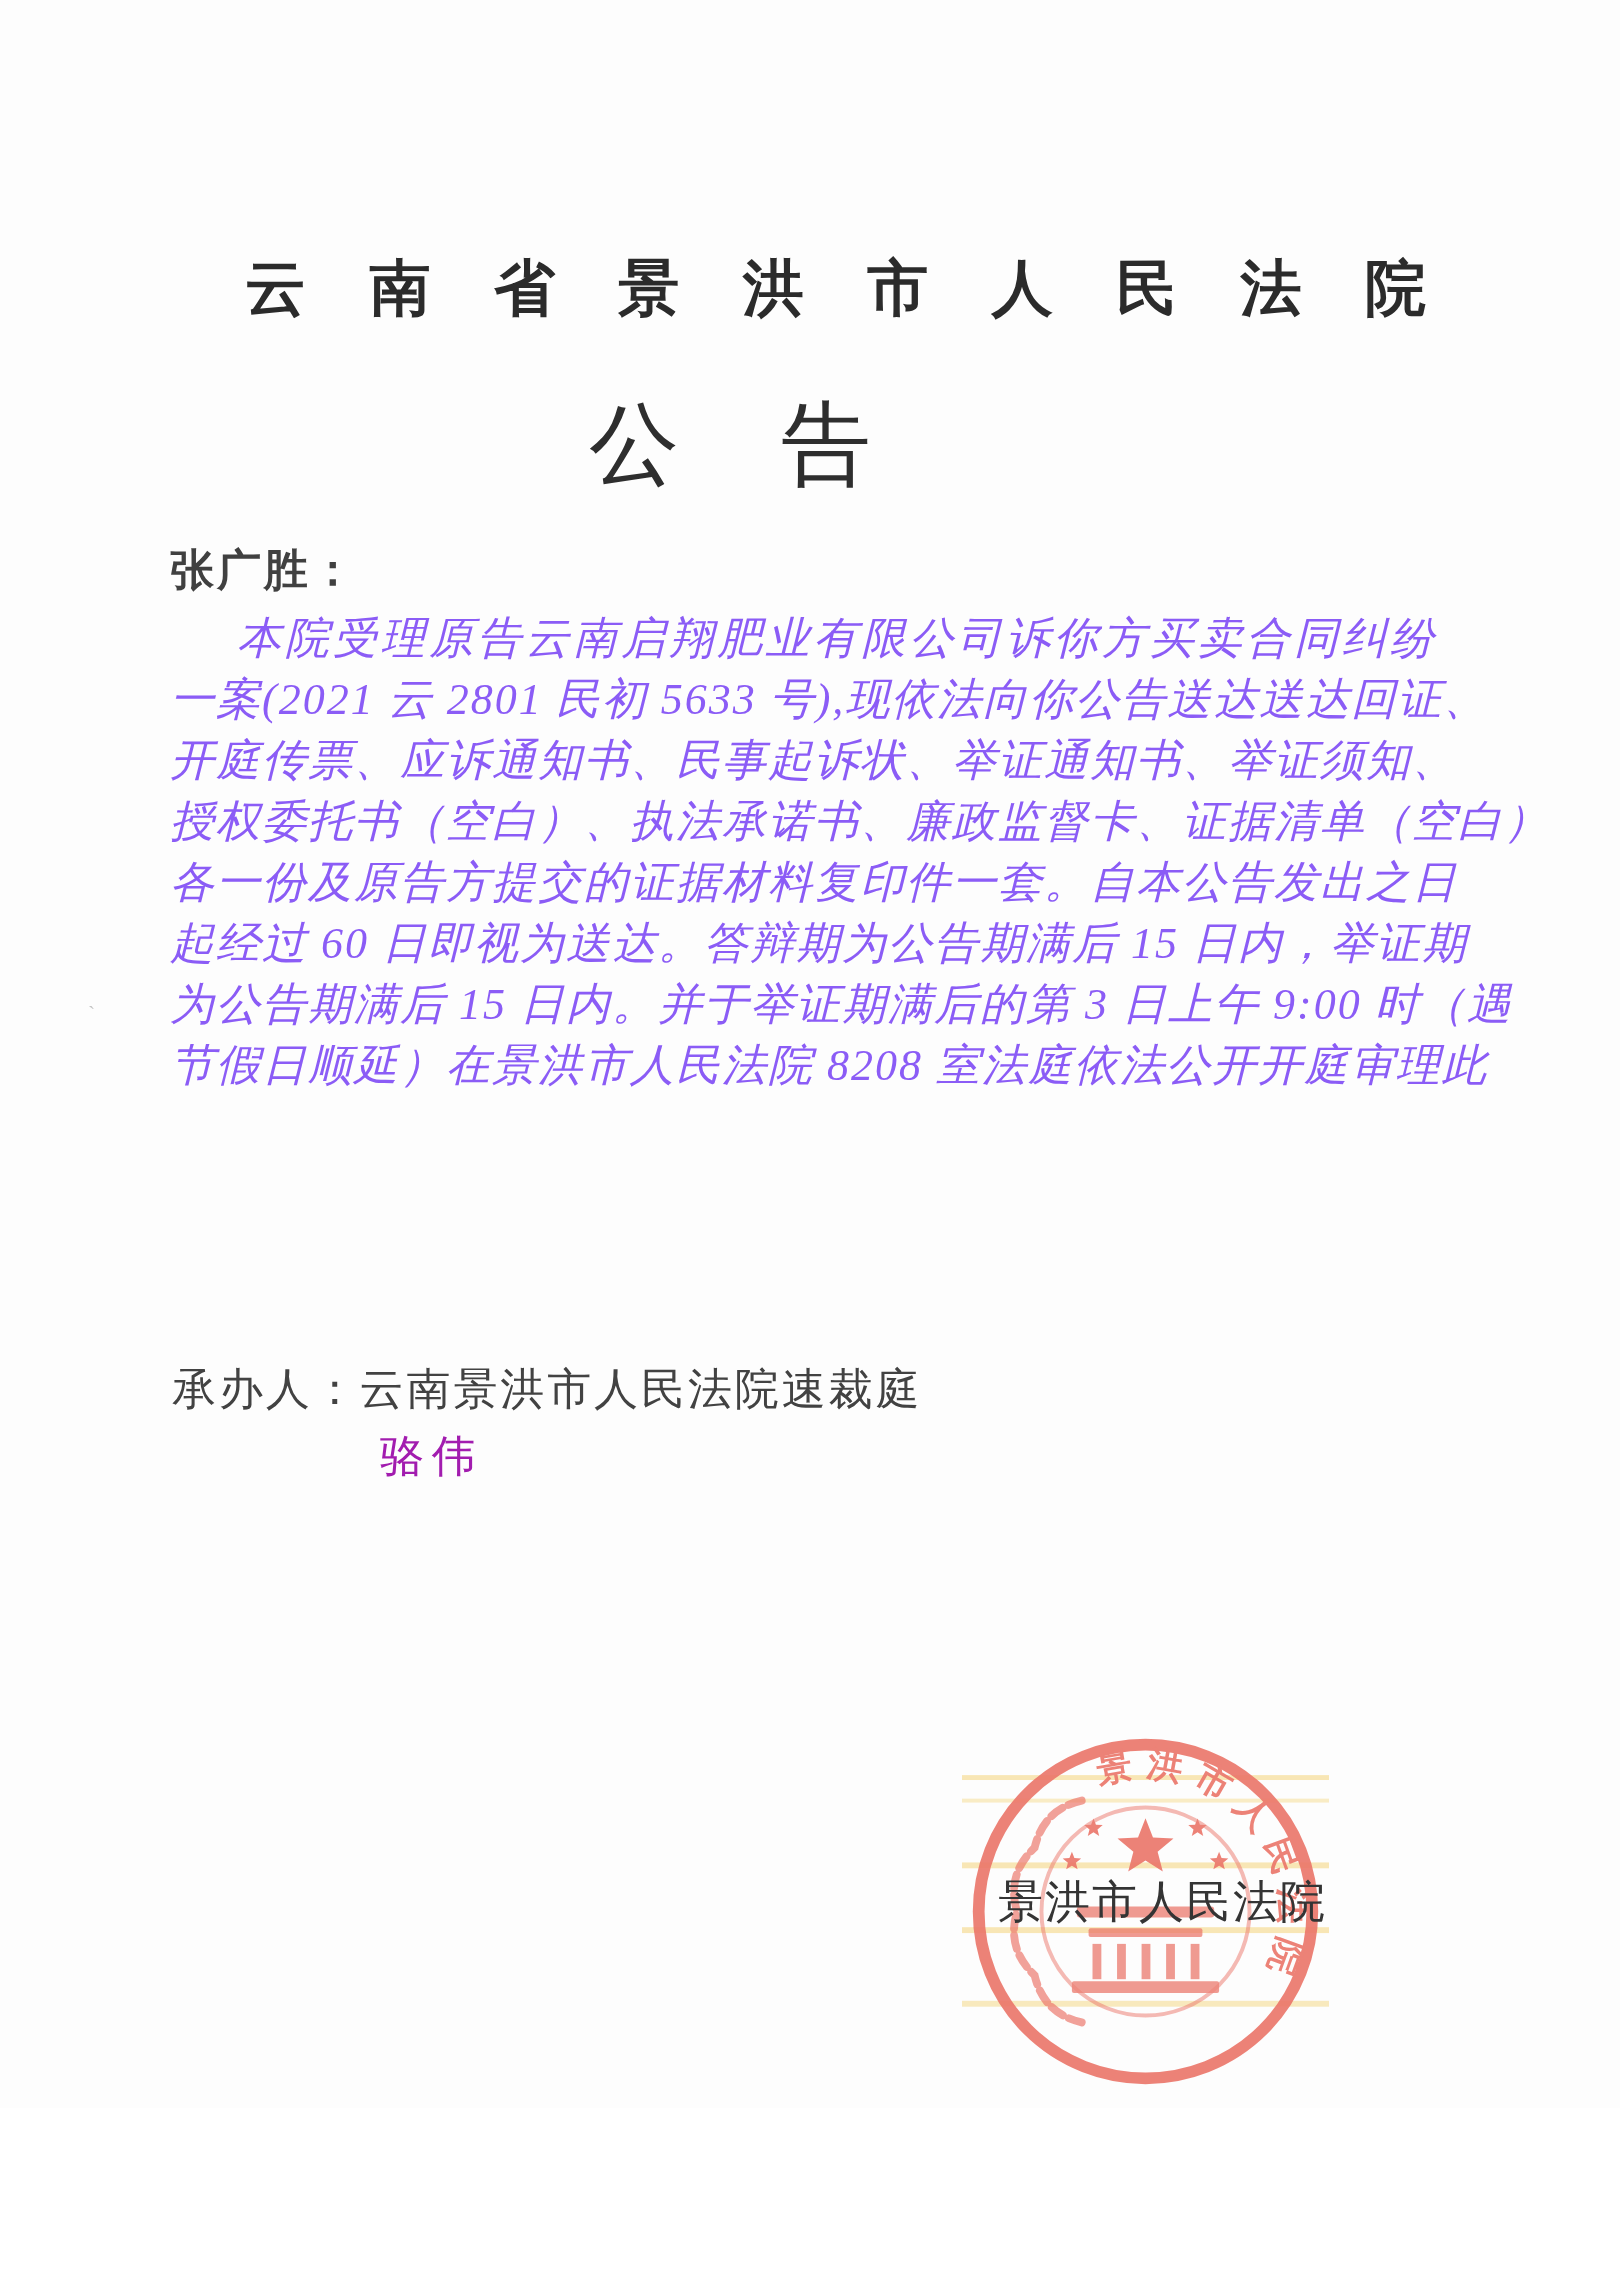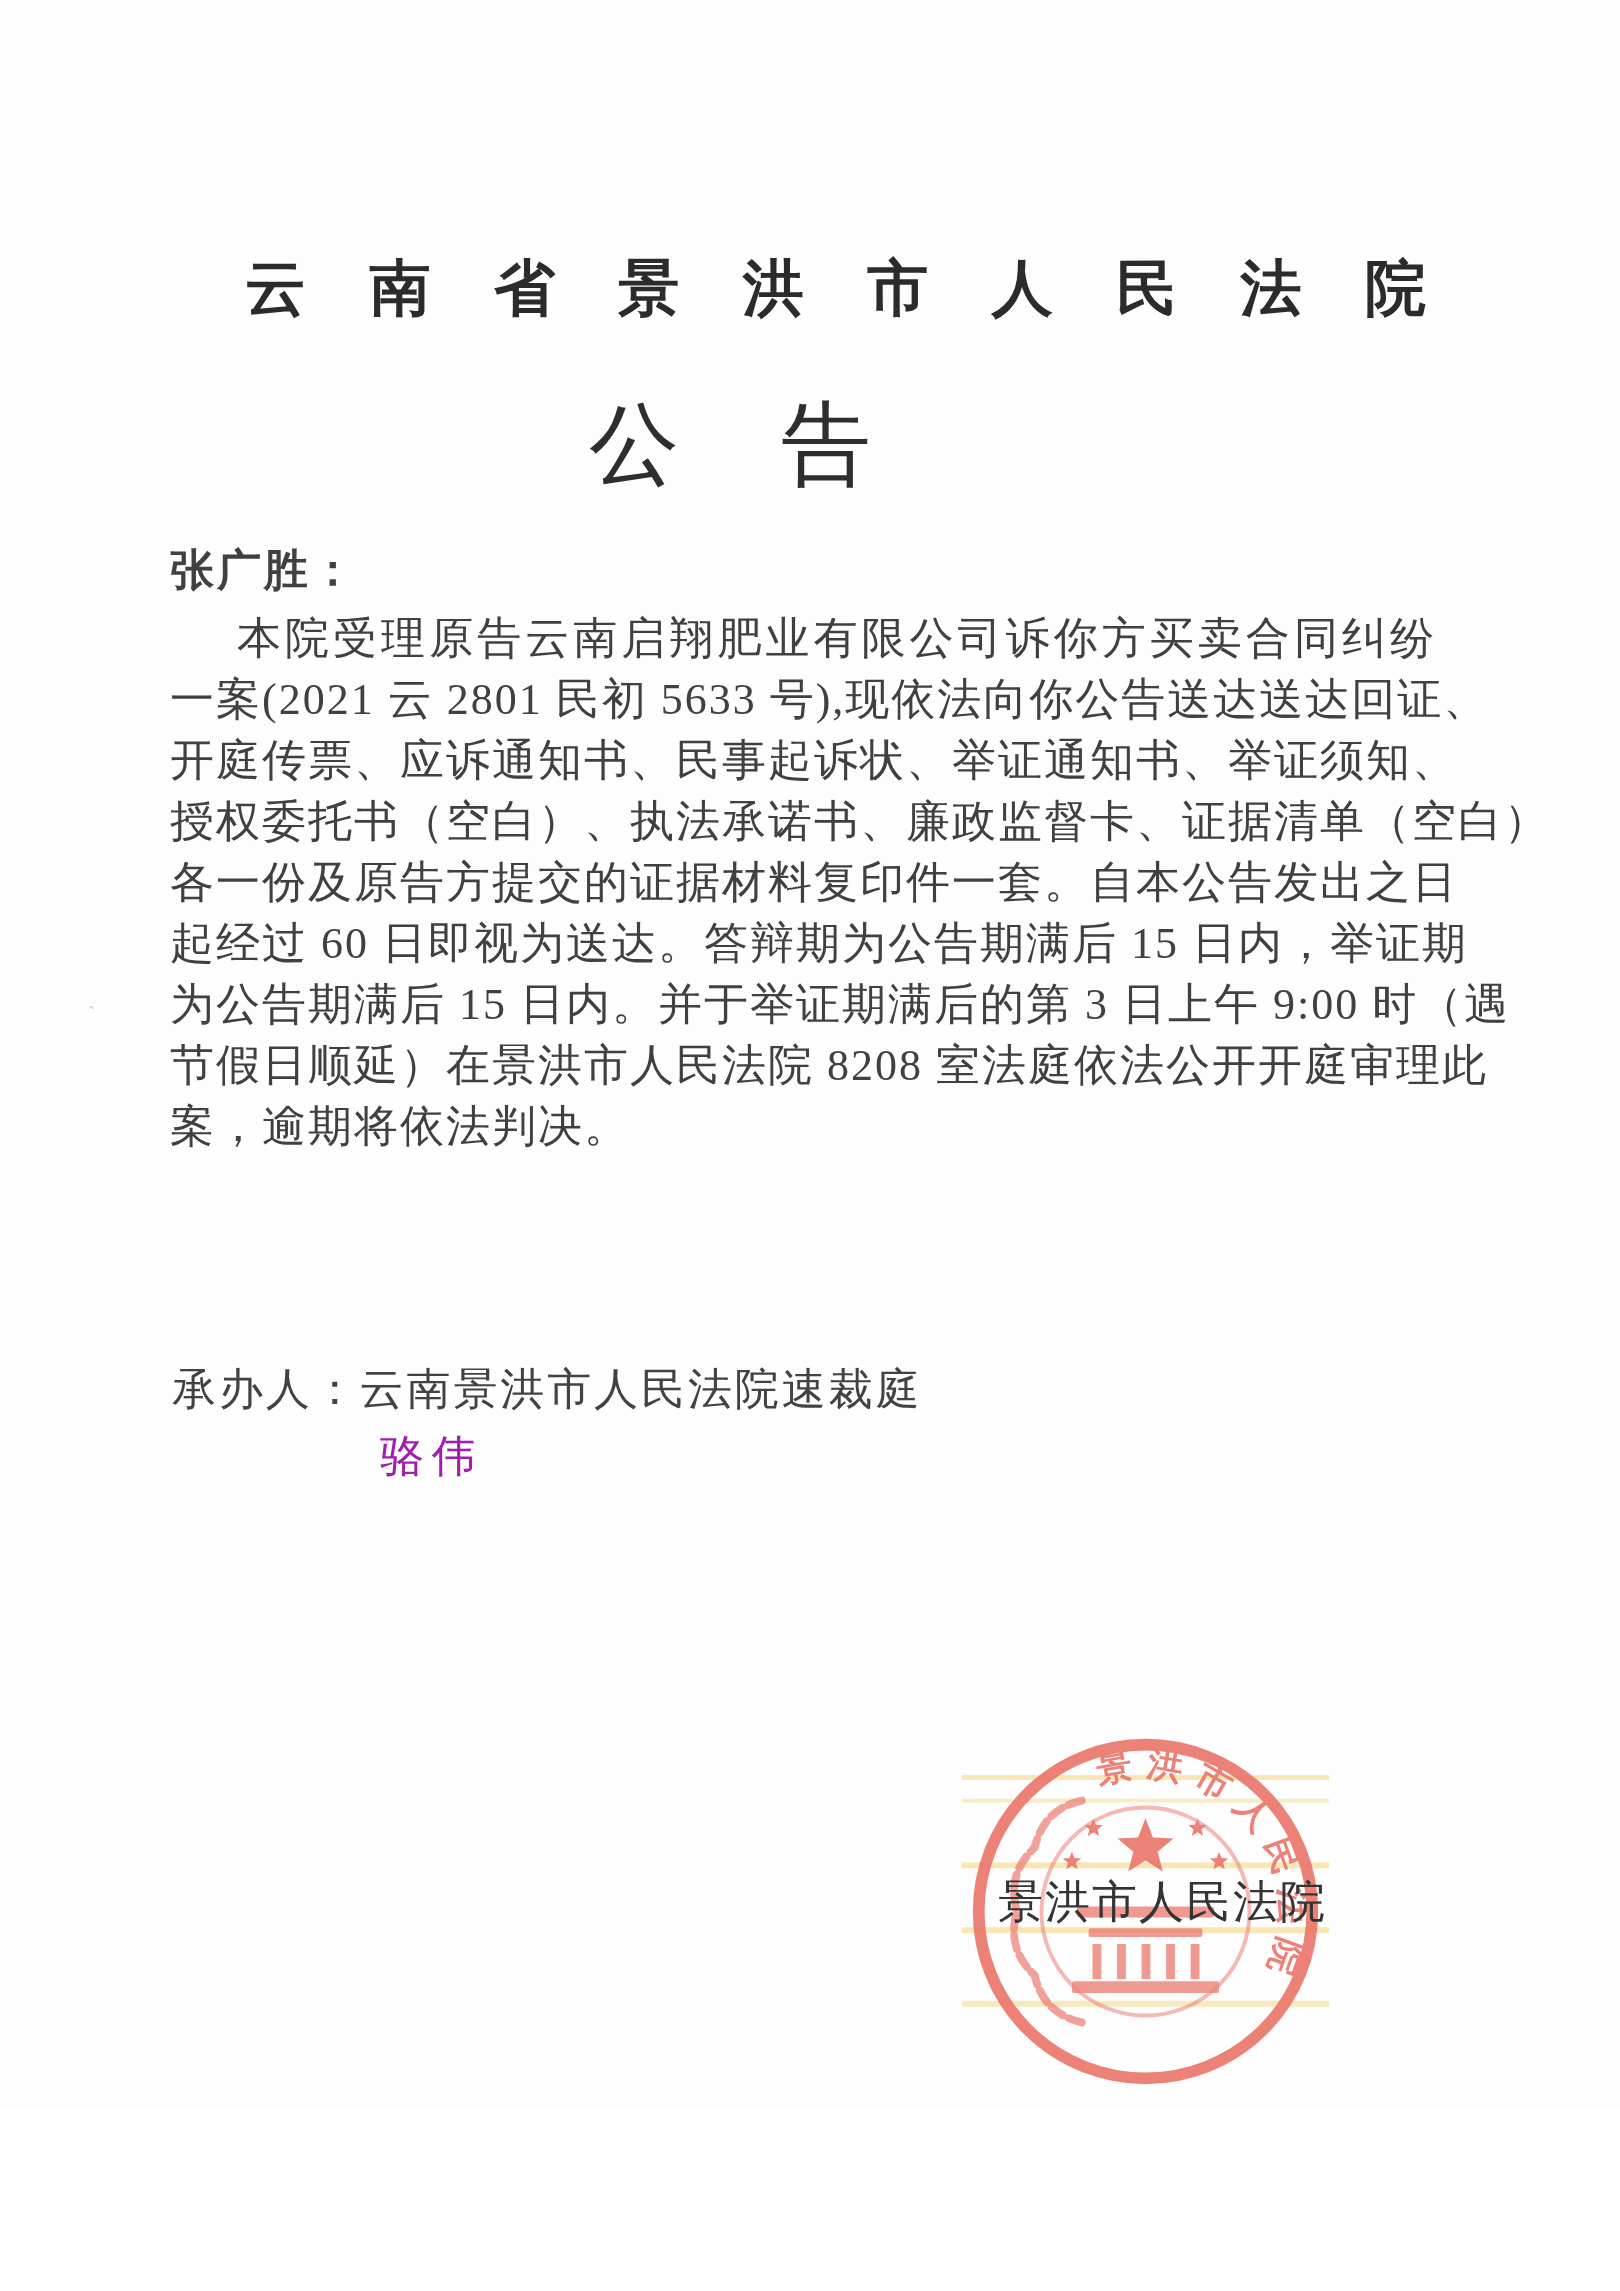--- a/index.html
+++ b/index.html
@@ -56,25 +56,26 @@
     position: absolute;
     top: 608px;
     left: 170px;
     width: 1266px;
   }
   .body-line {
     font-size: 44px;
     line-height: 61px;
     height: 61px;
     letter-spacing: 2px;
-    color: #404040;
+    color: #8b5cf6;
     white-space: nowrap;
     text-align: justify;
     text-align-last: justify;
     text-justify: inter-character;
+    font-style: italic;
   }
   .body-line.first {
     text-indent: 67px;
   }
   .body-line.last {
     text-align: left;
     text-align-last: left;
   }
   .handler-line {
     position: absolute;
@@ -144,21 +145,20 @@
 
   <div class="body-block">
     <div class="body-line first">本院受理原告云南启翔肥业有限公司诉你方买卖合同纠纷</div>
     <div class="body-line">一案(2021 云 2801 民初 5633 号),现依法向你公告送达送达回证、</div>
     <div class="body-line">开庭传票、应诉通知书、民事起诉状、举证通知书、举证须知、</div>
     <div class="body-line">授权委托书（空白）、执法承诺书、廉政监督卡、证据清单（空白）</div>
     <div class="body-line">各一份及原告方提交的证据材料复印件一套。自本公告发出之日</div>
     <div class="body-line">起经过 60 日即视为送达。答辩期为公告期满后 15 日内，举证期</div>
     <div class="body-line">为公告期满后 15 日内。并于举证期满后的第 3 日上午 9:00 时（遇</div>
     <div class="body-line">节假日顺延）在景洪市人民法院 8208 室法庭依法公开开庭审理此</div>
-    <div class="body-line last">案，逾期将依法判决。</div>
   </div>
 
   <div class="scan-artifact">`</div>
 
   <div class="handler-line">承办人：云南景洪市人民法院速裁庭</div>
   <div class="handler-name">骆伟</div>
 
   <div class="seal-wrap">
     <svg width="367" height="367" viewBox="0 0 374 374">
 

